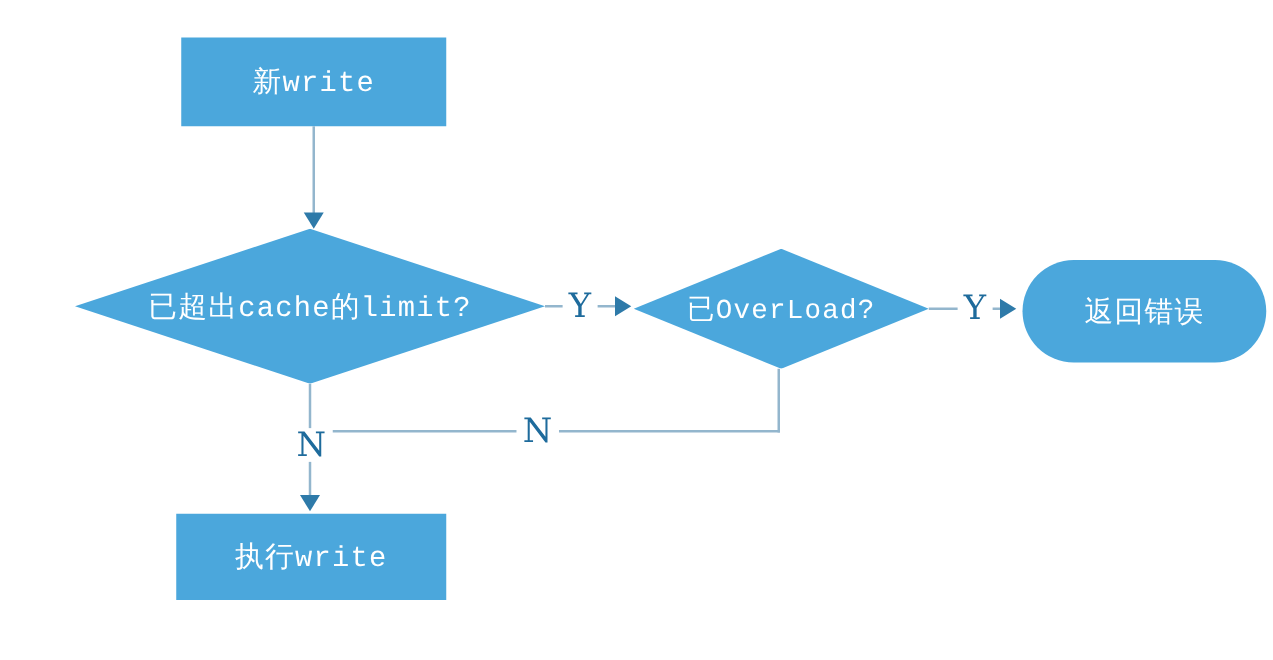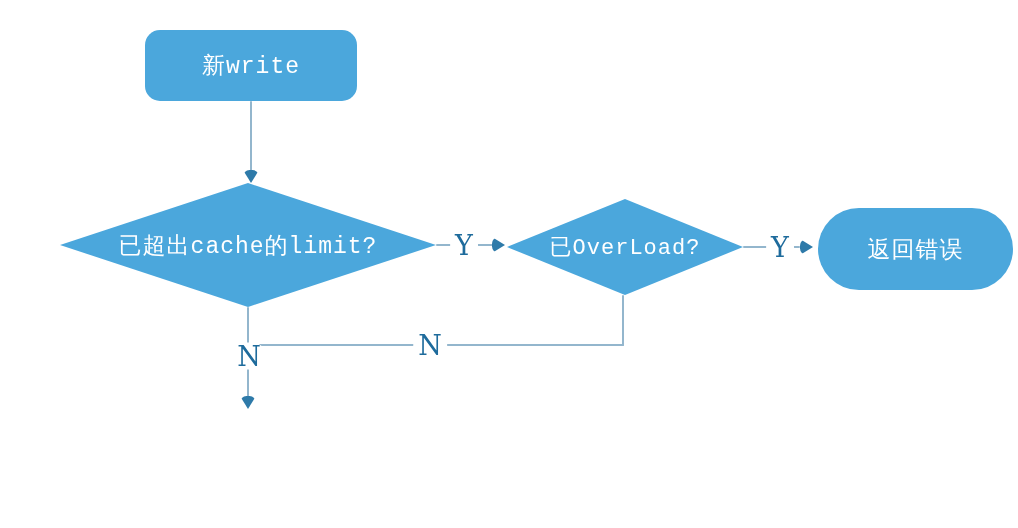--- a/index.html
+++ b/index.html
@@ -1,15 +1,15 @@
 <!DOCTYPE html>
 <html style="--background: #ffffff; --node_fill: #4BA7DC; --node_text: #ffffff; --line: #93B6CD; --arrow: #2E7AA9; --label: #1E6B9C;"><head>
 <meta charset="utf-8">
 <style>
-  * { margin: 0; padding: 0; box-sizing: border-box; border-radius: 15px; }
+  * { margin: 0; padding: 0; box-sizing: border-box; }
   html, body { background: #ffffff; }
   body { font-family: "DejaVu Sans", "Liberation Sans", sans-serif; }
 
   .canvas {
     position: relative;
     width: 1018px;
     height: 528px;
     background: var(--background, #ffffff);
     overflow: hidden;
   }
@@ -92,20 +92,23 @@
   </div>
 
   <div class="node diamond" id="node-overload">
     <span>已OverLoad?</span>
   </div>
 
   <div class="node stadium" id="node-return-error">
     <span>返回错误</span>
   </div>
 
+  <div class="node rect" id="node-do-write">
+    <span>执行write</span>
+  </div>
 
   <div class="line-v" id="edge-start-v"></div>
   <div class="line-h" id="edge-y1-h"></div>
   <div class="line-h" id="edge-y2-h"></div>
   <div class="line-v" id="edge-n1-v"></div>
   <div class="line-v" id="edge-n2-v"></div>
   <div class="line-h" id="edge-n2-h"></div>
 
   <div class="arrow arrow-down" id="arrow-into-limit"></div>
   <div class="arrow arrow-right" id="arrow-into-overload"></div>

